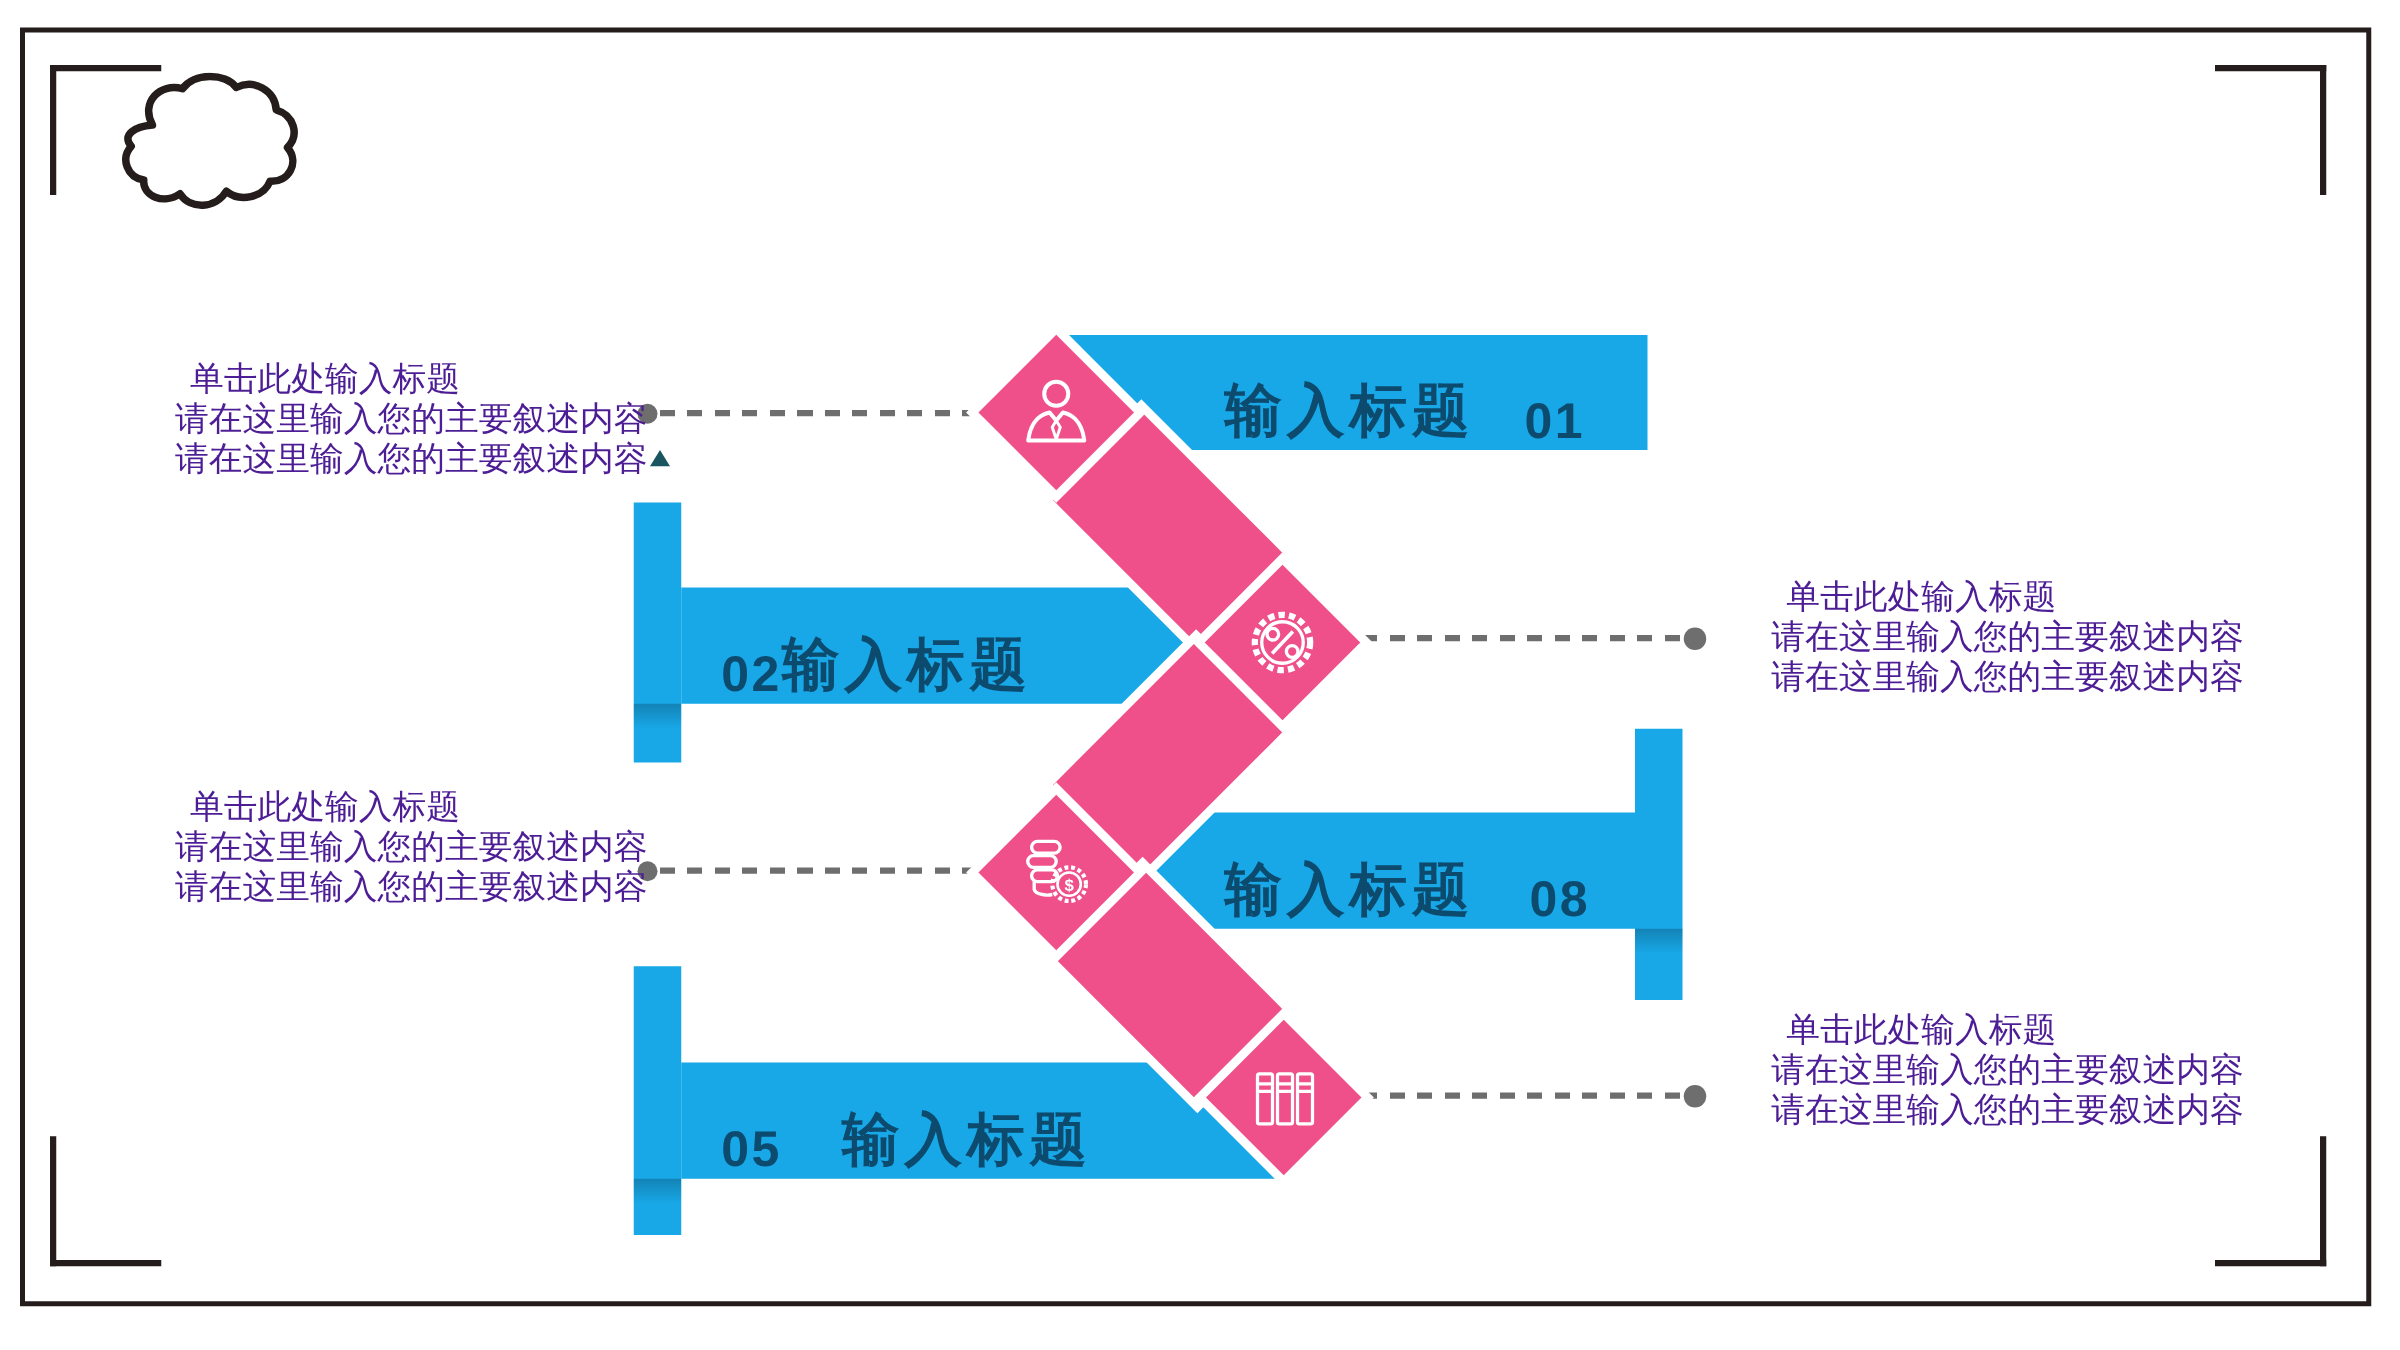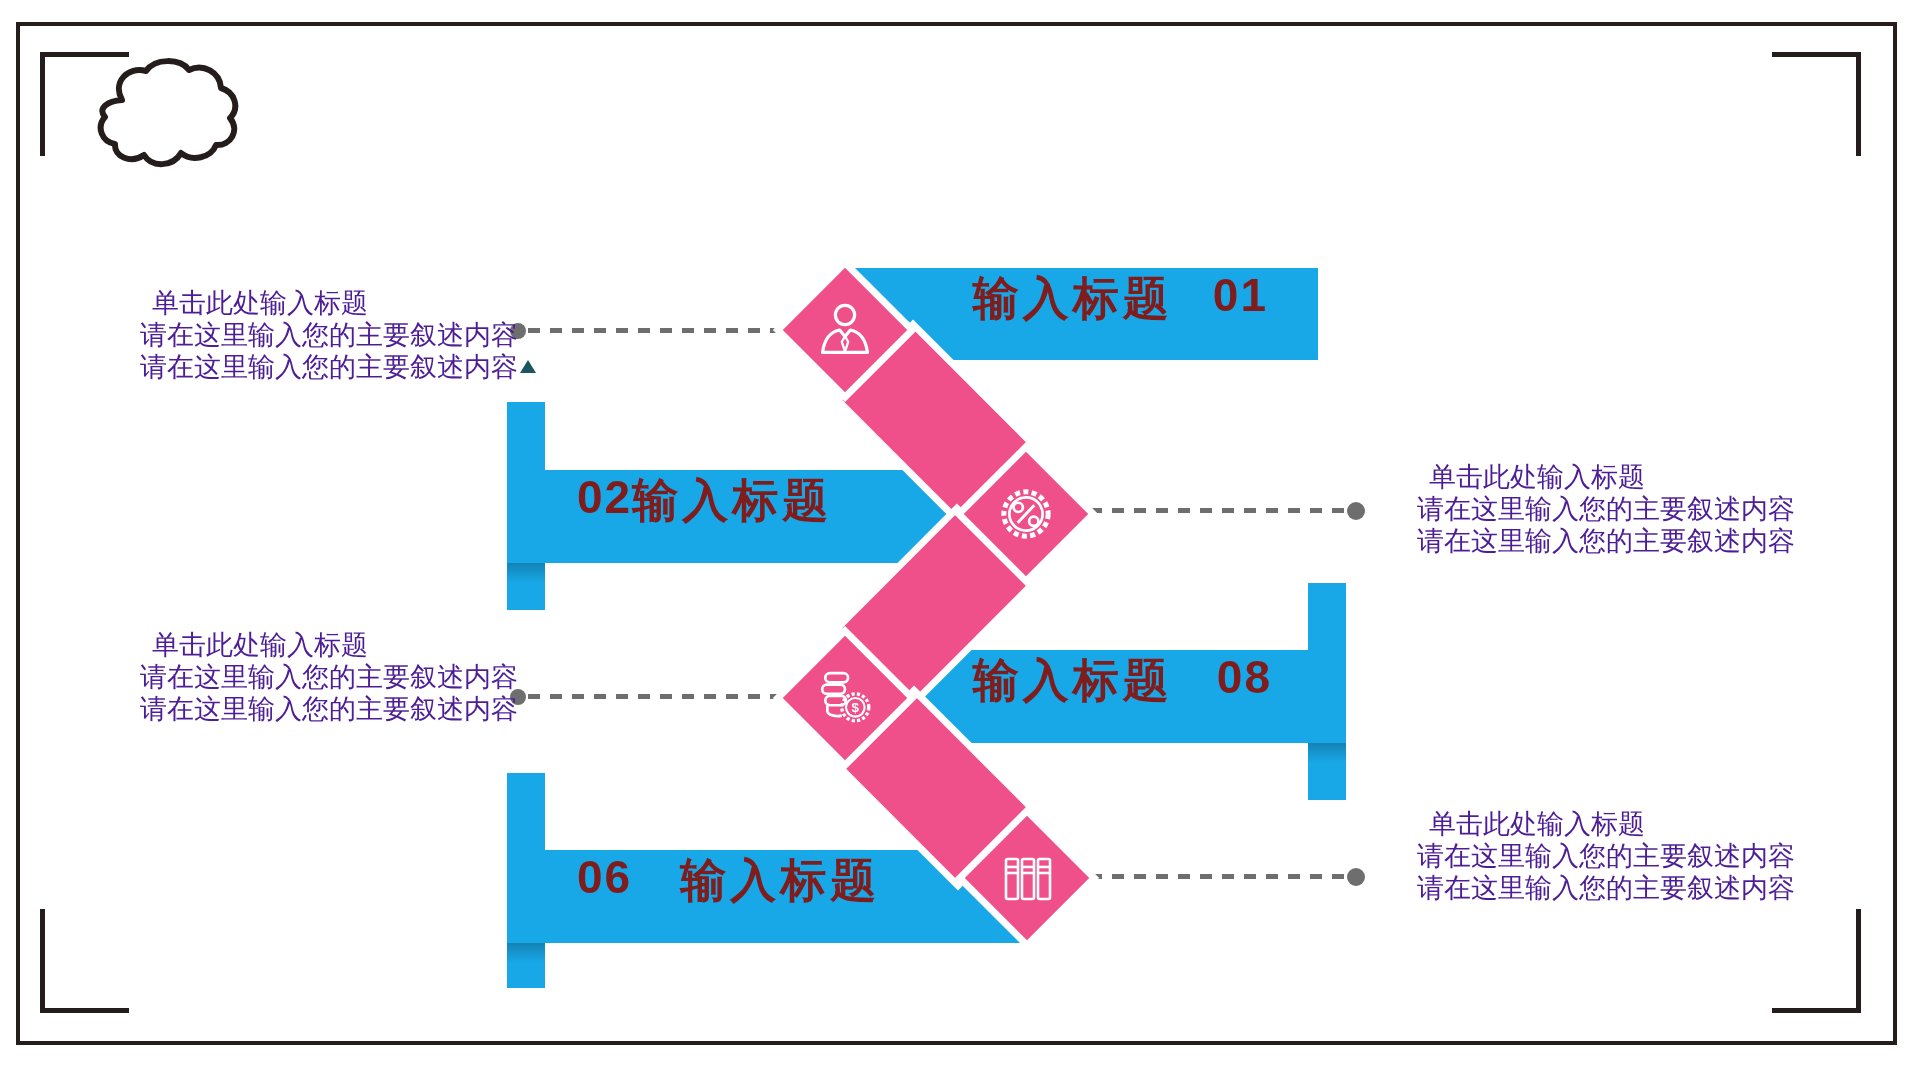--- a/index.html
+++ b/index.html
@@ -12,23 +12,23 @@
 
   
   .bracket{width:89px;height:104px;box-sizing:border-box;z-index:1;}
   #br-tl{left:40px;top:52px;border-top:5px solid #241d1b;border-left:5px solid #241d1b;}
   #br-tr{left:1772px;top:52px;border-top:5px solid #241d1b;border-right:5px solid #241d1b;}
   #br-bl{left:40px;top:909px;border-bottom:5px solid #241d1b;border-left:5px solid #241d1b;}
   #br-br{left:1772px;top:909px;border-bottom:5px solid #241d1b;border-right:5px solid #241d1b;}
 
   
   .tab{width:38px;background:#18a8e8;z-index:2;}
-  .banner{background:#18a8e8;z-index:3;display:flex;align-items:flex-start;color:#7f1d1d;}
+  .banner{background:#18a8e8;z-index:3;display:flex;align-items:flex-end;color:#0c4a6e;}
   .banner .cjk{font-size:46px;font-weight:bold;letter-spacing:4px;white-space:nowrap;}
-  .banner .num{font-size:46px;font-weight:bold;letter-spacing:2px;}
+  .banner .num{font-size:40px;font-weight:bold;letter-spacing:2px;}
   .tabshadow{width:38px;height:20px;background:linear-gradient(180deg,rgba(0,0,0,.22),rgba(0,0,0,0));z-index:3;}
 
   
   .band{width:162px;height:100px;background:#ef5089;box-shadow:0 0 0 7px #fff;z-index:4;}
   .diamond{width:88px;height:88px;background:#ef5089;box-shadow:0 0 0 7px #fff;z-index:5;}
   .rot45{transform:rotate(45deg);}
   .rotm45{transform:rotate(-45deg);}
   .iconbox{z-index:6;}
 
   
@@ -70,21 +70,21 @@
   </div>
   <div class="abs banner" style="left:545px;top:470px;width:455px;height:93px;justify-content:flex-start;padding-left:32px;box-sizing:border-box;">
     <span class="num">02</span>
     <span class="cjk">输入标题</span>
   </div>
   <div class="abs banner" style="left:895px;top:650px;width:413px;height:93px;justify-content:flex-end;padding-right:36px;box-sizing:border-box;gap:44px;">
     <span class="cjk">输入标题</span>
     <span class="num">08</span>
   </div>
   <div class="abs banner" style="left:545px;top:850px;width:480px;height:93px;justify-content:flex-start;padding-left:32px;box-sizing:border-box;gap:48px;">
-    <span class="num">06</span>
+    <span class="num">05</span>
     <span class="cjk">输入标题</span>
   </div>
 
   <div class="abs tabshadow" style="left:507px;top:563px;"></div>
   <div class="abs tabshadow" style="left:1308px;top:743px;"></div>
   <div class="abs tabshadow" style="left:507px;top:943px;"></div>
 
   <div class="abs band rot45" style="left:854px;top:372px;"></div>
   <div class="abs band rotm45" style="left:854px;top:556px;"></div>
   <div class="abs band rot45" style="left:855px;top:738px;"></div>

